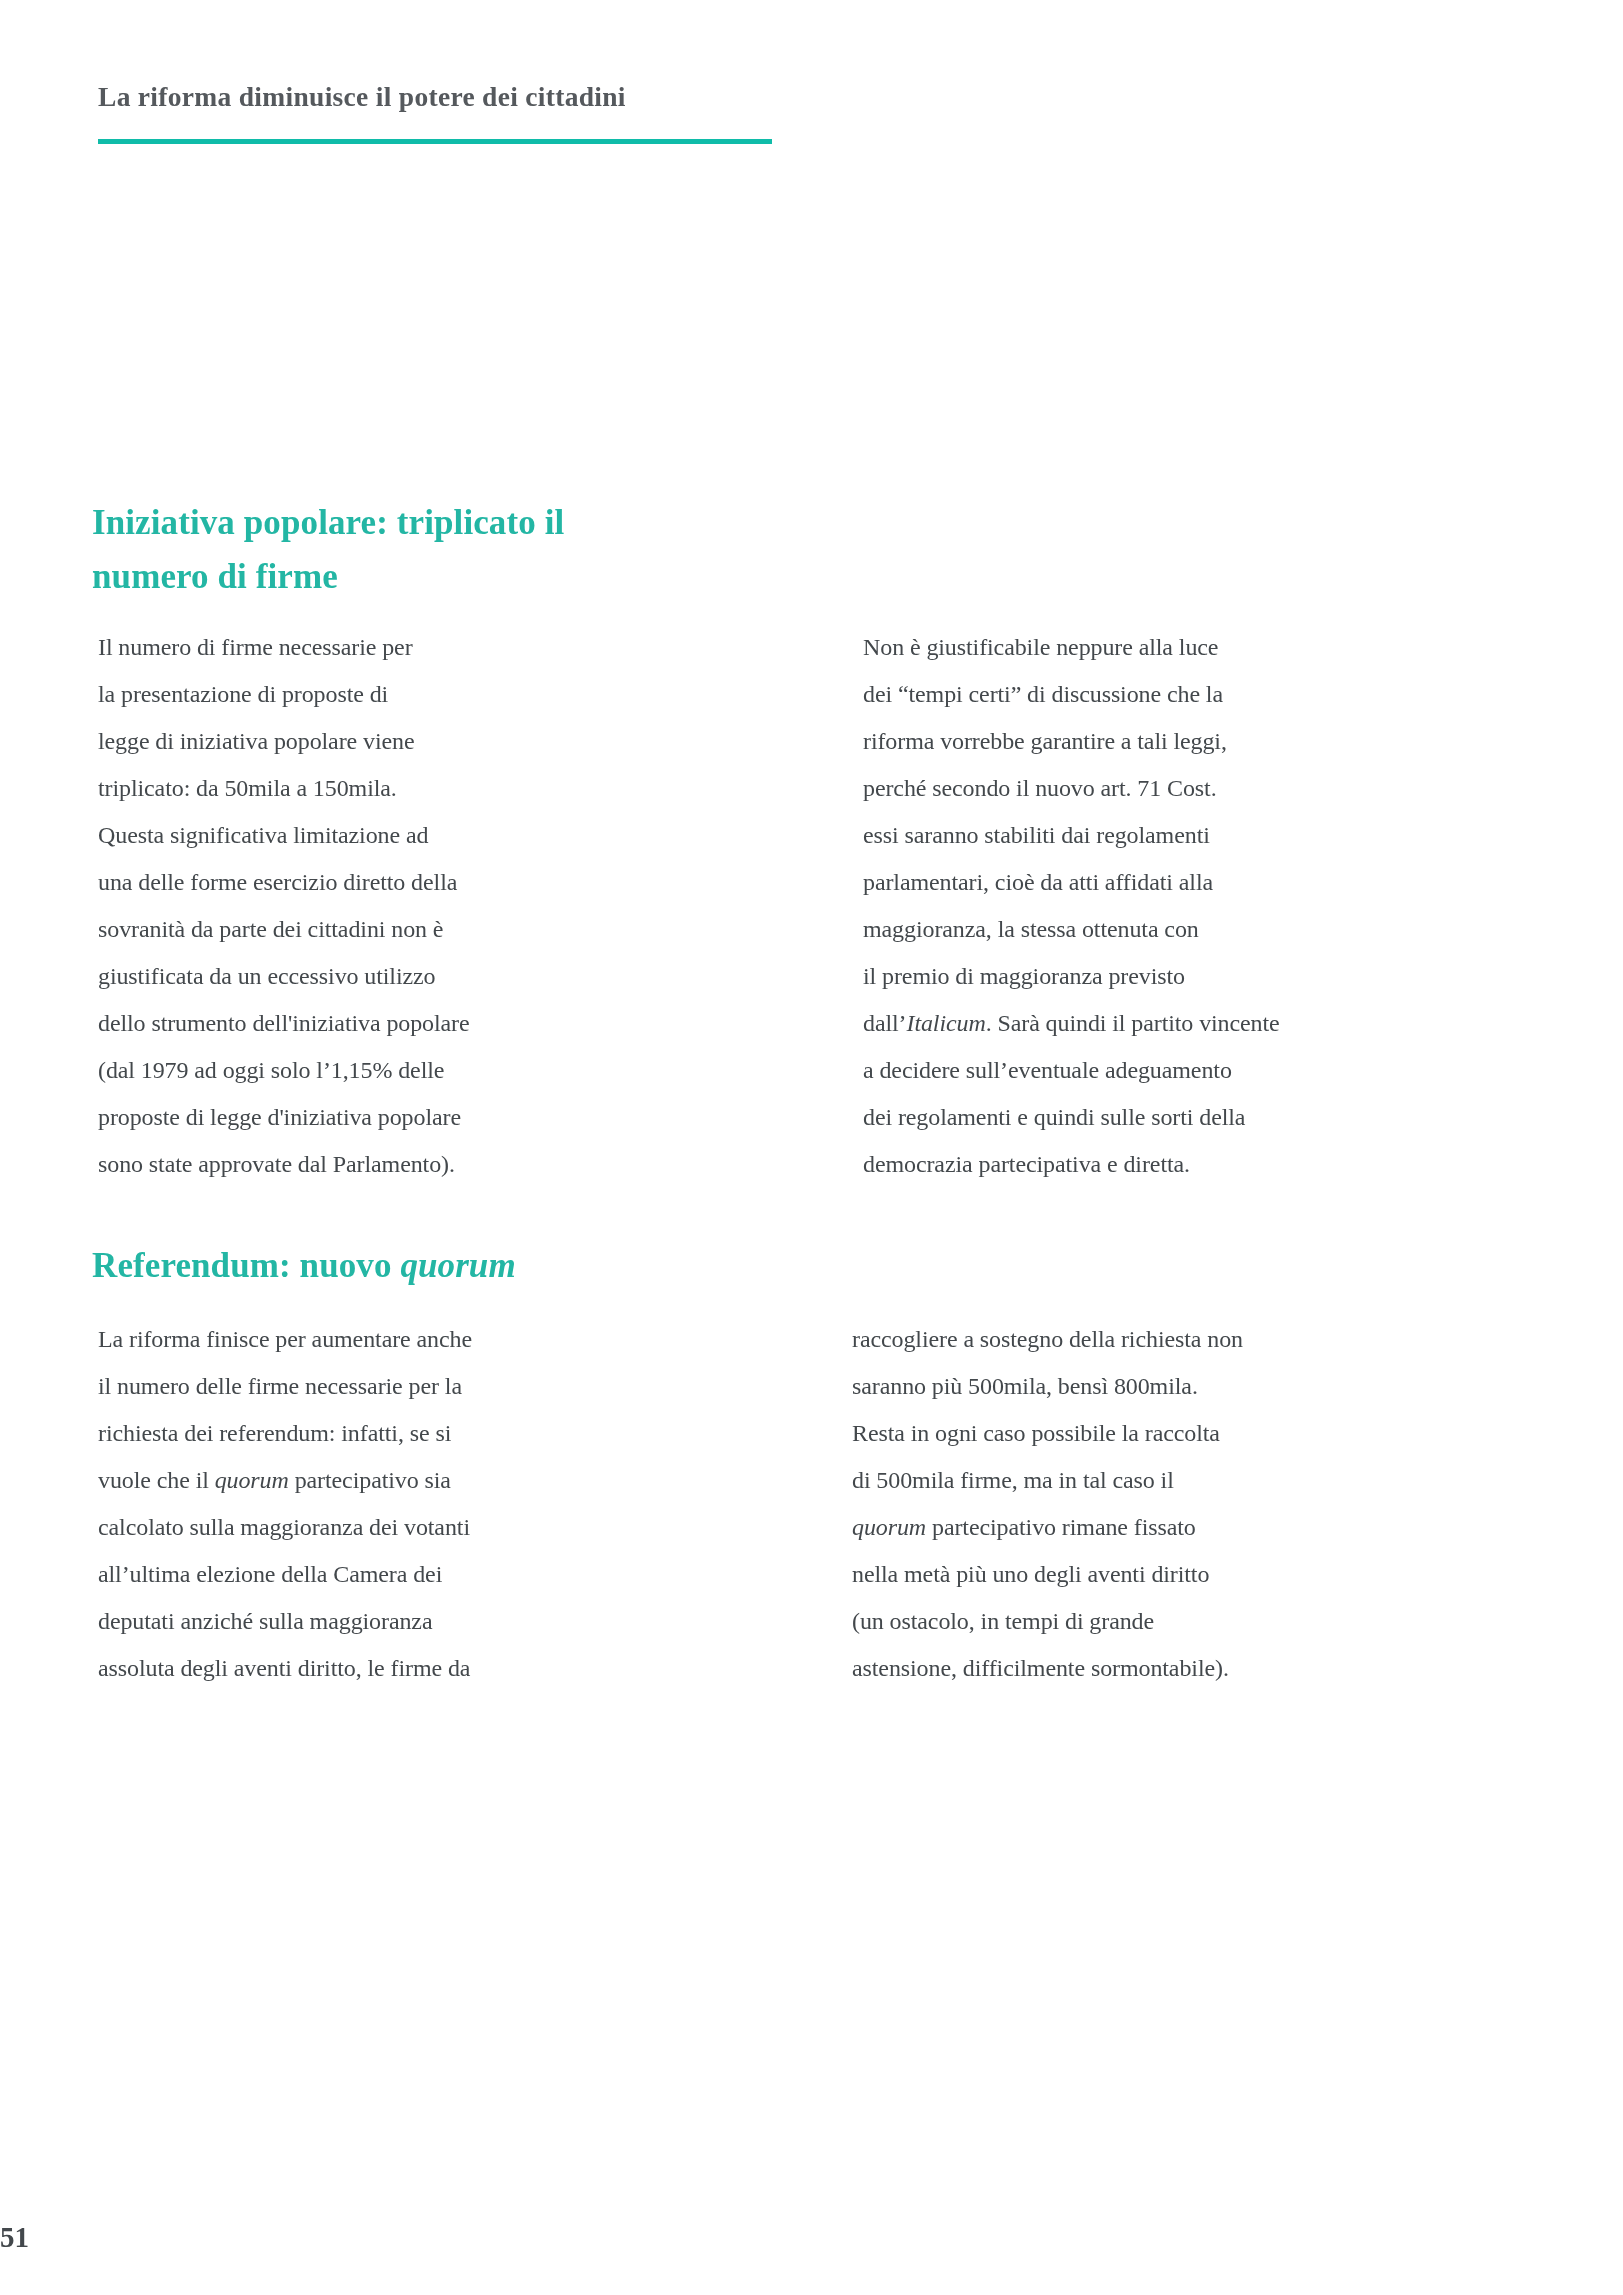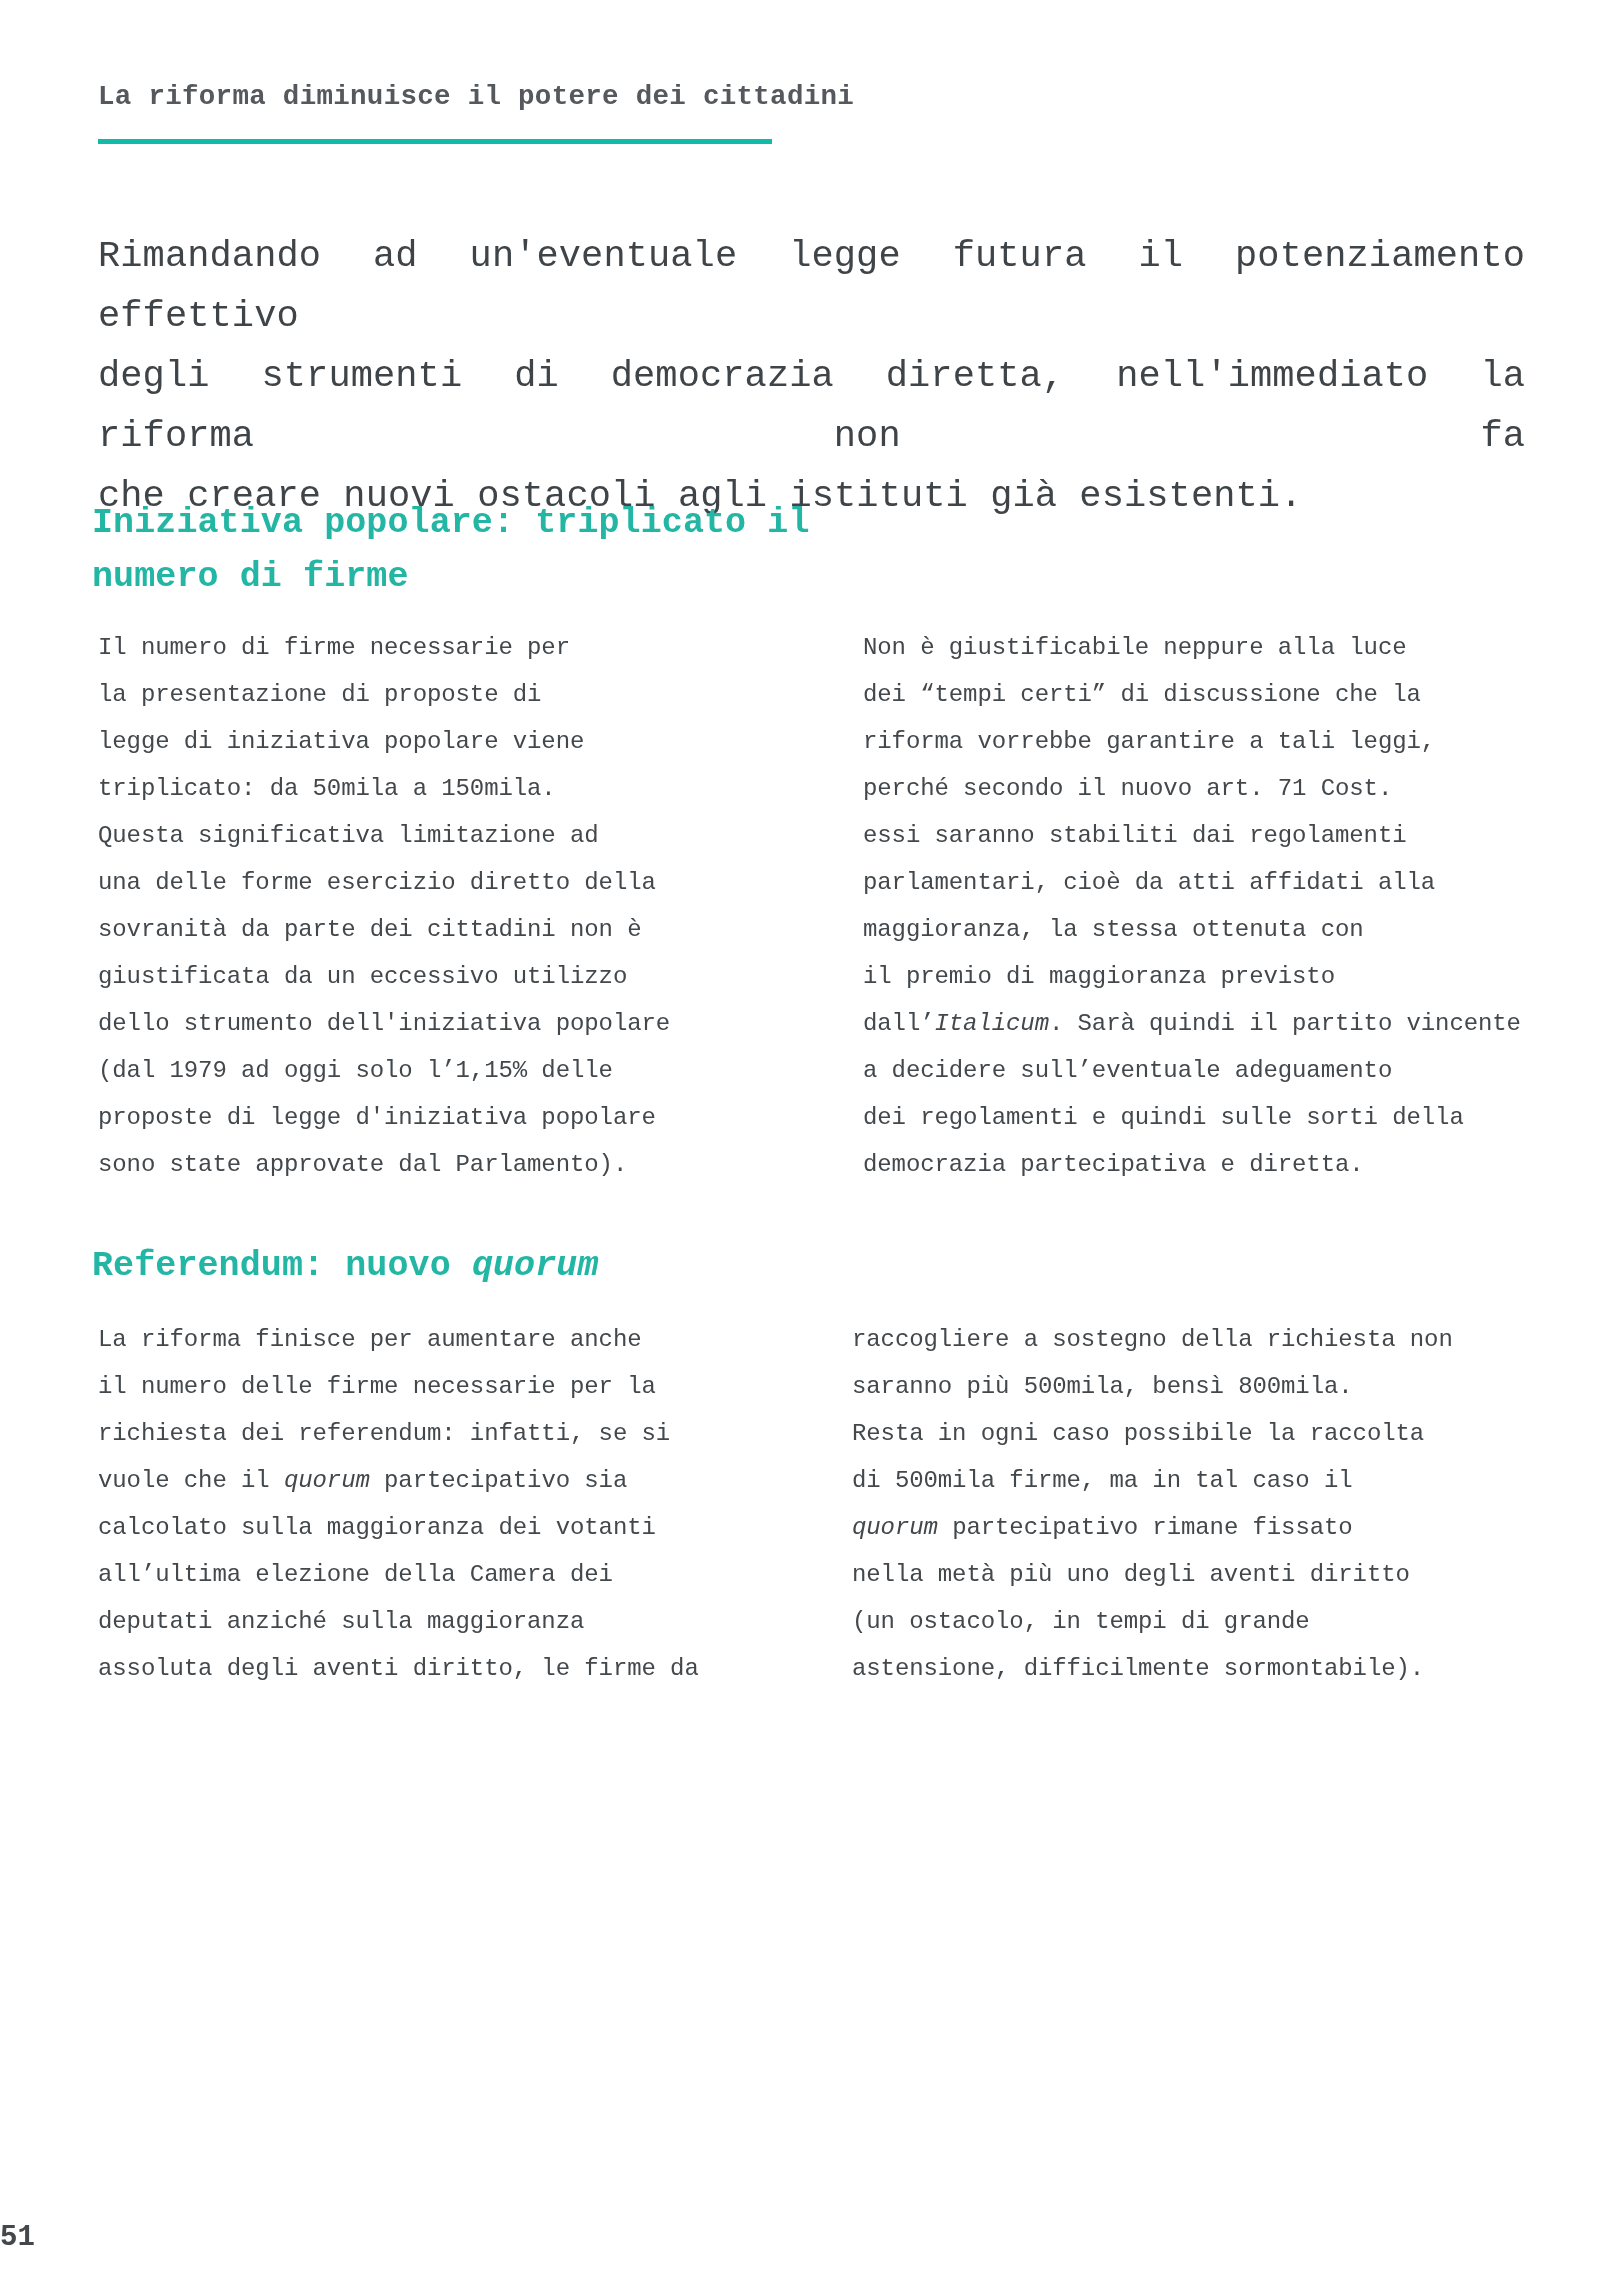--- a/index.html
+++ b/index.html
@@ -1,21 +1,21 @@
 <!DOCTYPE html>
 <html style="--background: #ffffff; --accent-teal: #23b6a4; --rule-teal: #10bca9; --header-text: #55595d; --intro-text: #3f4448; --body-text: #43484c;font-size:10.5px"><head>
 <meta charset="utf-8">
 <style>
   html, body { margin: 0; padding: 0; background: #ffffff; }
   .page {
     position: relative;
     width: 1623px;
     height: 2295px;
     background: var(--background, #ffffff);
-    font-family: Liberation Mono, monospace;
+    font-family: Liberation Serif, serif;
     overflow: hidden;
   }
   .header-title {
     position: absolute;
     left: 98px; top: 81px;
     margin: 0;
     font-size: 27.5px;
     font-weight: 700;
     letter-spacing: 0.3px;
     color: var(--header-text, #55595d);
@@ -80,25 +80,20 @@
 </style>
 </head>
 <body>
 
 <div class="page">
 
   <h1 class="header-title">La riforma diminuisce il potere dei cittadini</h1>
 
   <div class="header-rule"></div>
 
-  <div class="intro">
-      <div class="line">Rimandando ad un'eventuale legge futura il potenziamento effettivo</div>
-      <div class="line">degli strumenti di democrazia diretta, nell'immediato la riforma non fa</div>
-      <div class="line last">che creare nuovi ostacoli agli istituti già esistenti.</div>
-    </div>
 
   <h2 class="section-heading" id="heading1"><span>Iniziativa popolare: triplicato il
 numero di firme</span></h2>
 
   <div class="columns" id="cols1">
     <div class="col"><span>Il numero di firme necessarie per
 la presentazione di proposte di
 legge di iniziativa popolare viene
 triplicato: da 50mila a 150mila.
 Questa significativa limitazione ad

